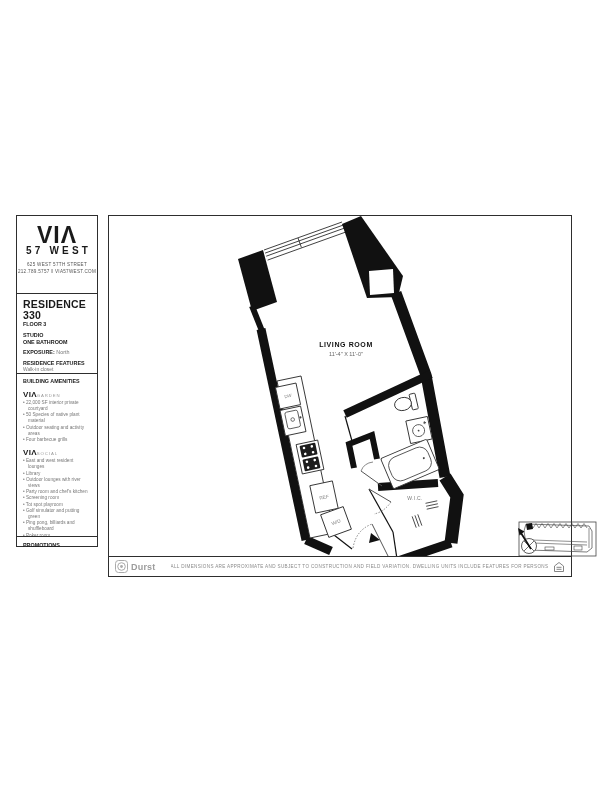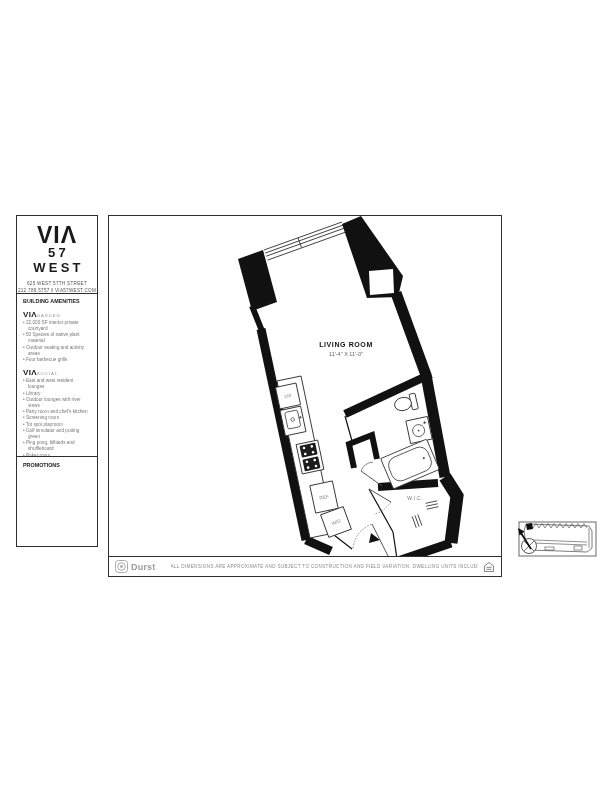--- a/index.html
+++ b/index.html
@@ -7,36 +7,36 @@
     width:612px;height:792px;background:#ffffff;position:relative;
     font-family:"Liberation Sans", sans-serif;color:#1a1a1a;overflow:hidden;
   }
   .box{position:absolute;border:1px solid #2e2e2e;background:#fff;box-sizing:border-box;}
   
   #sidebar{left:16px;top:215px;width:82px;height:332px;}
   .sb-sec{box-sizing:border-box;overflow:hidden;}
   .sb-div{border-top:1px solid #2e2e2e;}
   #logo-sec{height:77px;text-align:center;padding-top:9px;}
   .via-big{font-size:23px;font-weight:bold;letter-spacing:1px;line-height:20px;}
-  .via-sub{font-size:13px;font-weight:bold;letter-spacing:3.2px;margin-top:0px;margin-left:3px;}
+  .via-sub{font-size:10px;font-weight:bold;letter-spacing:3.2px;margin-top:0px;margin-left:3px;}
   .addr{font-size:4.6px;color:#555;letter-spacing:.3px;margin-top:6px;line-height:1.45;}
   #res-sec{height:80px;padding:5px 6px;}
   .res-title{font-size:10.5px;font-weight:bold;letter-spacing:.2px;line-height:11px;}
   .h-bold{font-size:5.4px;font-weight:bold;line-height:1.25;} .mt4{margin-top:4px;}
   .gray{color:#777;font-weight:normal;}
   .sb-item{font-size:4.9px;color:#777;line-height:1.42;}
   #amen-sec{height:163px;padding:4px 6px;}
   .via-line{margin-top:3px;line-height:8px;}
   .via-mark{font-size:8px;font-weight:bold;letter-spacing:.3px;}
   .via-name{font-size:4.3px;color:#999;letter-spacing:.9px;}
   .bul{font-size:4.7px;color:#777;line-height:1.32;padding-left:5px;text-indent:-5px;}
   .bul::before{content:"•  ";}
   #promo-sec{height:38px;padding:5px 6px;}
   
-  #main{left:108px;top:215px;width:394px;height:362px;}
+  #main{left:108px;top:215px;width:464px;height:362px;}
   #plan-svg{position:absolute;left:0;top:0;}
   
   #footer{position:absolute;left:0;right:0;bottom:0;height:20px;border-top:1px solid #2e2e2e;
     display:flex;align-items:center;padding:0 6px;box-sizing:border-box;gap:5px;}
   #durst{display:flex;align-items:center;gap:3px;flex:0 0 auto;}
   #durst-text{font-size:9px;color:#9c9c9c;font-weight:bold;letter-spacing:.2px;}
   #disclaimer{flex:1;font-size:4.6px;color:#8a8a8a;letter-spacing:.35px;margin-left:10px;white-space:nowrap;overflow:hidden;}
 </style>
 </head>
 <body>
@@ -45,20 +45,30 @@
 
   <div id="logo-sec" class="sb-sec">
     <div class="via-big">VIΛ</div>
     <div class="via-sub">57 WEST</div>
     <div class="addr">
       <div>625 WEST 57TH STREET</div>
       <div>212.789.5757 ‖ VIA57WEST.COM</div>
     </div>
   </div>
 
+  <div id="res-sec" class="sb-sec sb-div">
+    <div class="res-title">RESIDENCE 330</div>
+    <div class="h-bold">FLOOR 3</div>
+    <div class="h-bold mt4">STUDIO</div>
+    <div class="h-bold">ONE BATHROOM</div>
+    <div class="h-bold mt4"><span>EXPOSURE:</span> <span class="gray">North</span></div>
+    <div class="h-bold mt4">RESIDENCE FEATURES</div>
+    <div class="sb-item">Walk-in closet</div>
+
+  </div>
 
   <div id="amen-sec" class="sb-sec sb-div">
     <div class="h-bold">BUILDING AMENITIES</div>
 
     <div class="via-line"><span class="via-mark">VIΛ</span><span class="via-name">GARDEN</span></div>
     <div class="bul">22,000 SF interior private courtyard</div>
     <div class="bul">50 Species of native plant material</div>
     <div class="bul">Outdoor seating and activity areas</div>
     <div class="bul">Four barbecue grills</div>
 

